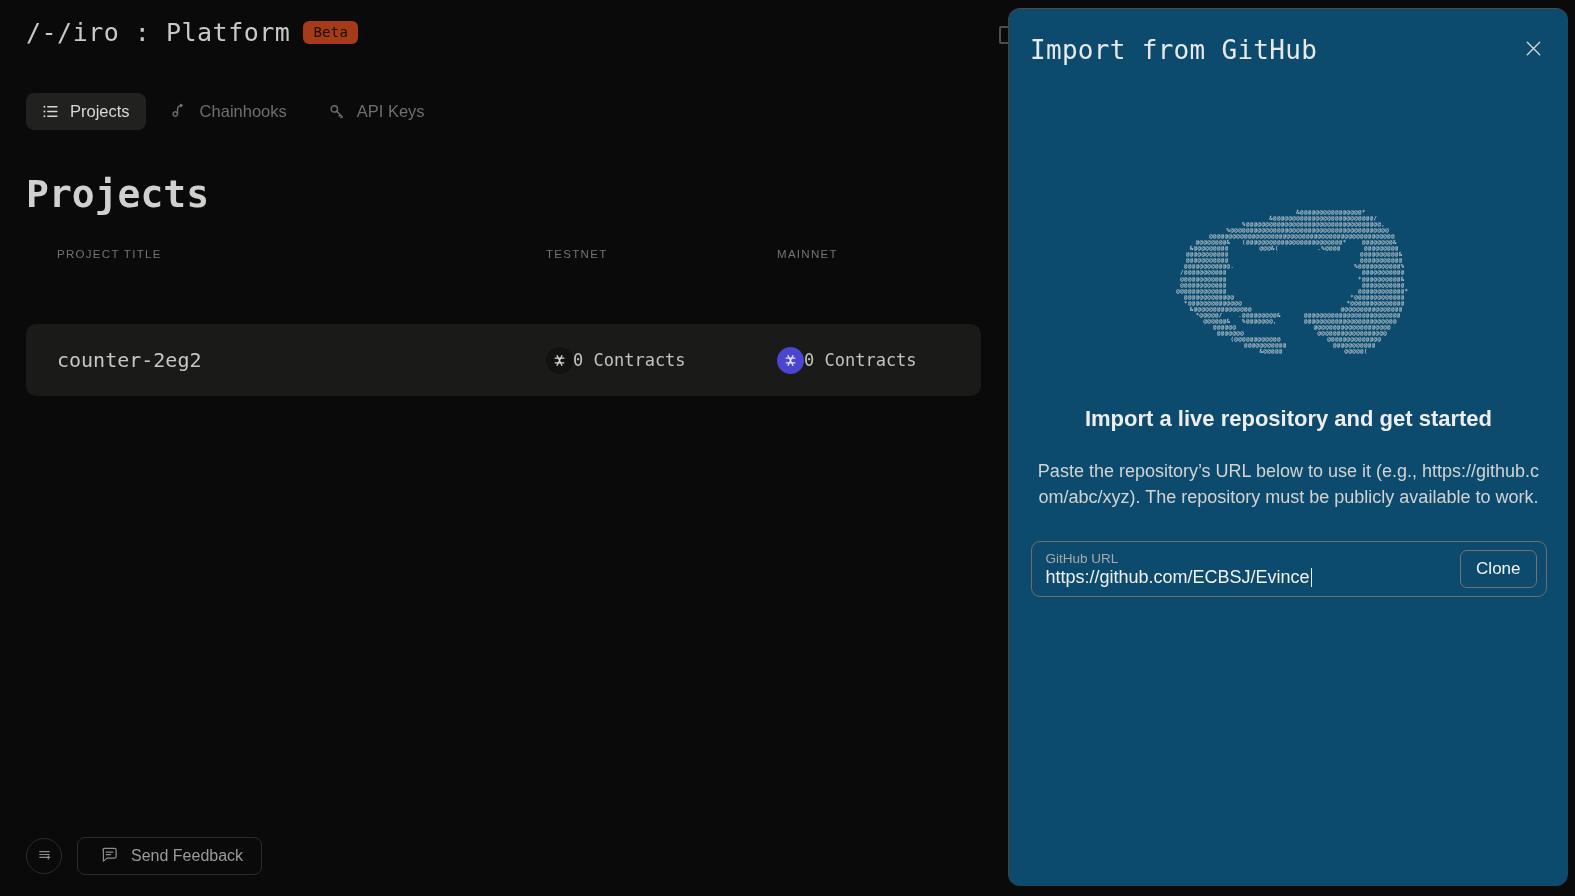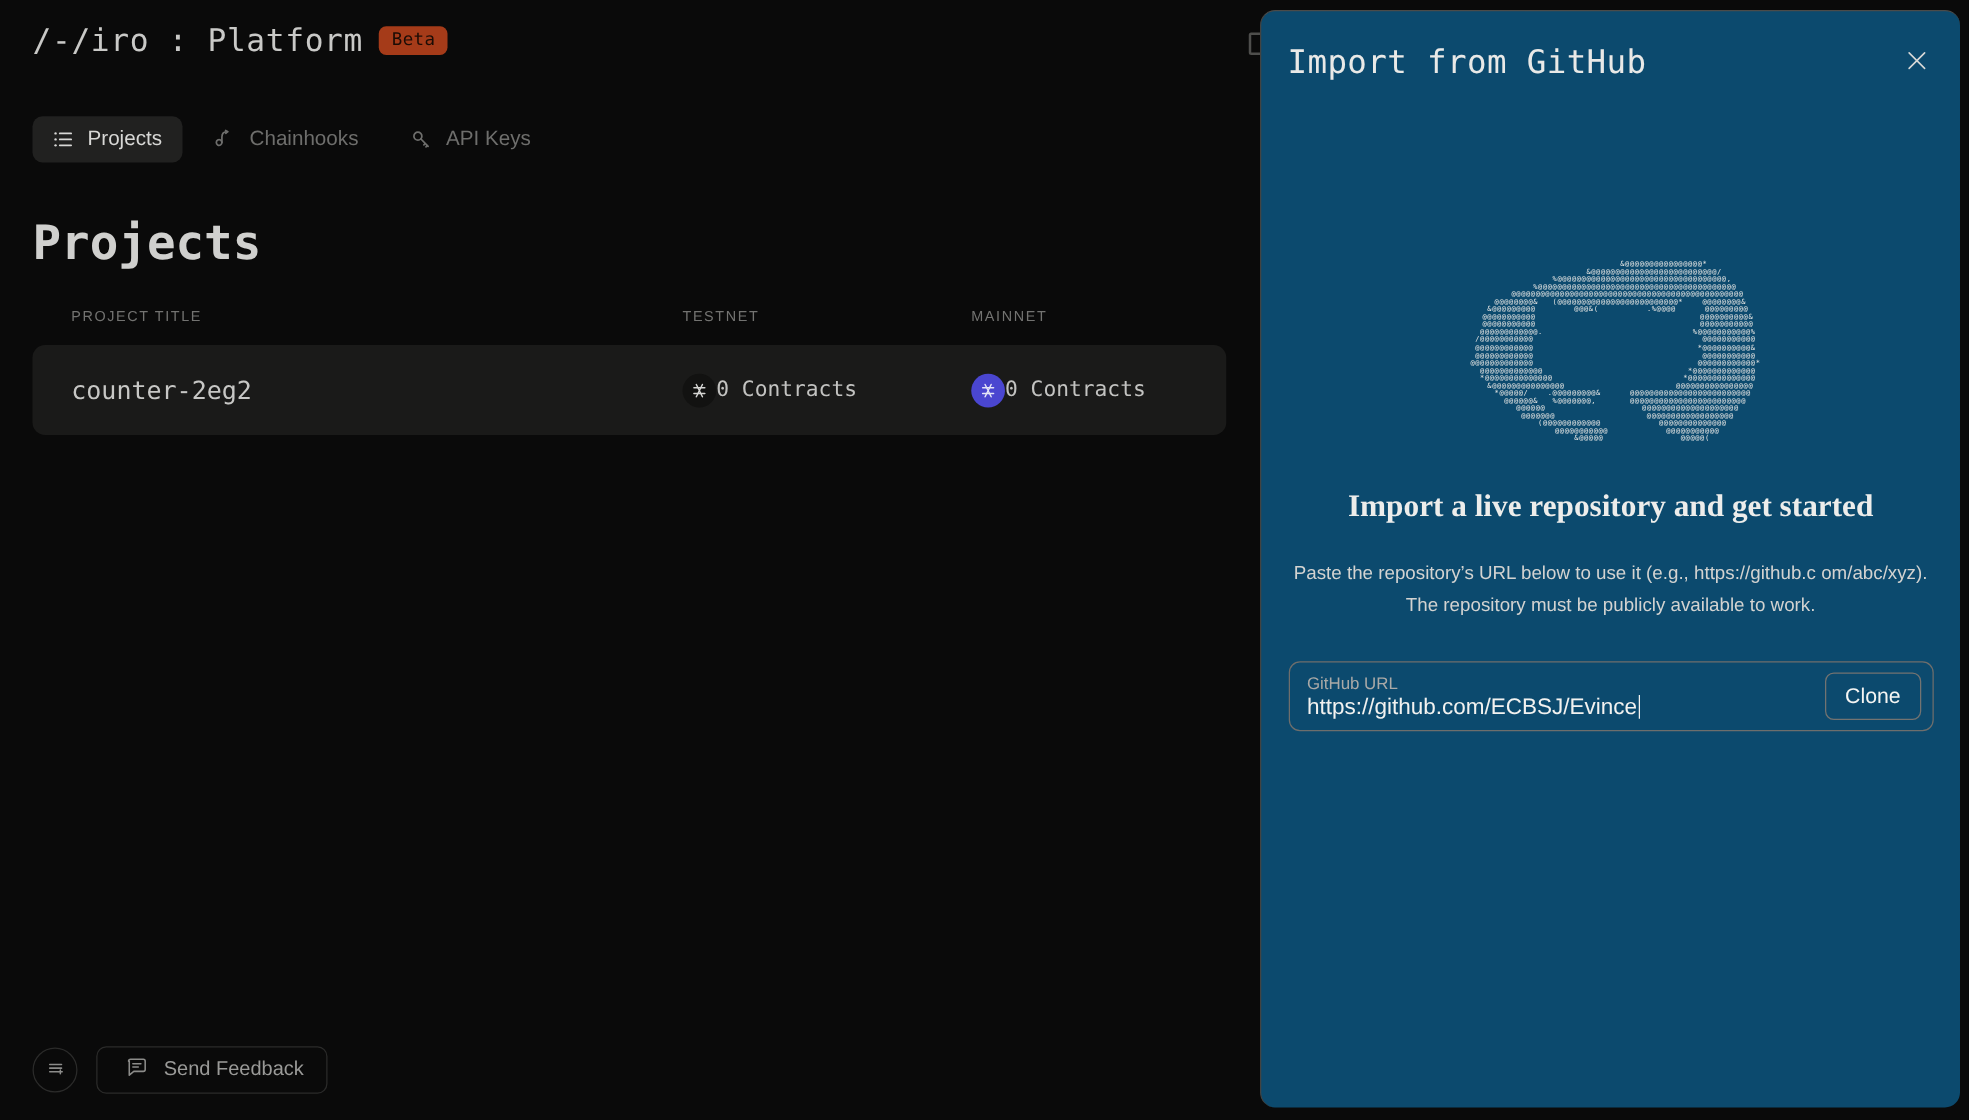--- a/index.html
+++ b/index.html
@@ -119,20 +119,21 @@
   .col-main   { flex: 1; }
 
   .trow {
     display: flex;
     align-items: center;
     height: 72px;
     background: #1a1a19;
     border-radius: 10px;
     padding-left: 31px;
     cursor: pointer;
+    margin-top: 48px;
   }
   .cell-title {
     width: 489px;
     font-family: "DejaVu Sans Mono", monospace;
     font-size: 20px;
     color: #c7c7c5;
   }
   .cell-net {
     display: flex;
     align-items: center;
@@ -242,32 +243,32 @@
     font-family: "DejaVu Sans Mono", monospace;
     font-size: 5.6px;
     line-height: 6.05px;
     letter-spacing: 0.5px;
     color: #e6e6e4;
     white-space: pre;
     text-align: center;
   }
 
   .modal-h2 {
-    margin-top: 38px;
+    margin-top: 52px;
     text-align: center;
-    font-family: Liberation Serif, serif;
-    font-size: 25px;
+    font-family: Liberation Sans, sans-serif;
+    font-size: 22px;
     color: #ededeb;
     padding: 0 24px;
   }
   .modal-p {
     margin: 26px auto 0;
     width: 516px;
     text-align: center;
-    font-size: 15px;
+    font-size: 18px;
     line-height: 26px;
     color: #d3d3d1;
   }
 
   .url-field {
     margin: 31px auto 0;
     width: 516px;
     height: 56px;
     border: 1px solid #6e6e6c;
     border-radius: 9px;

